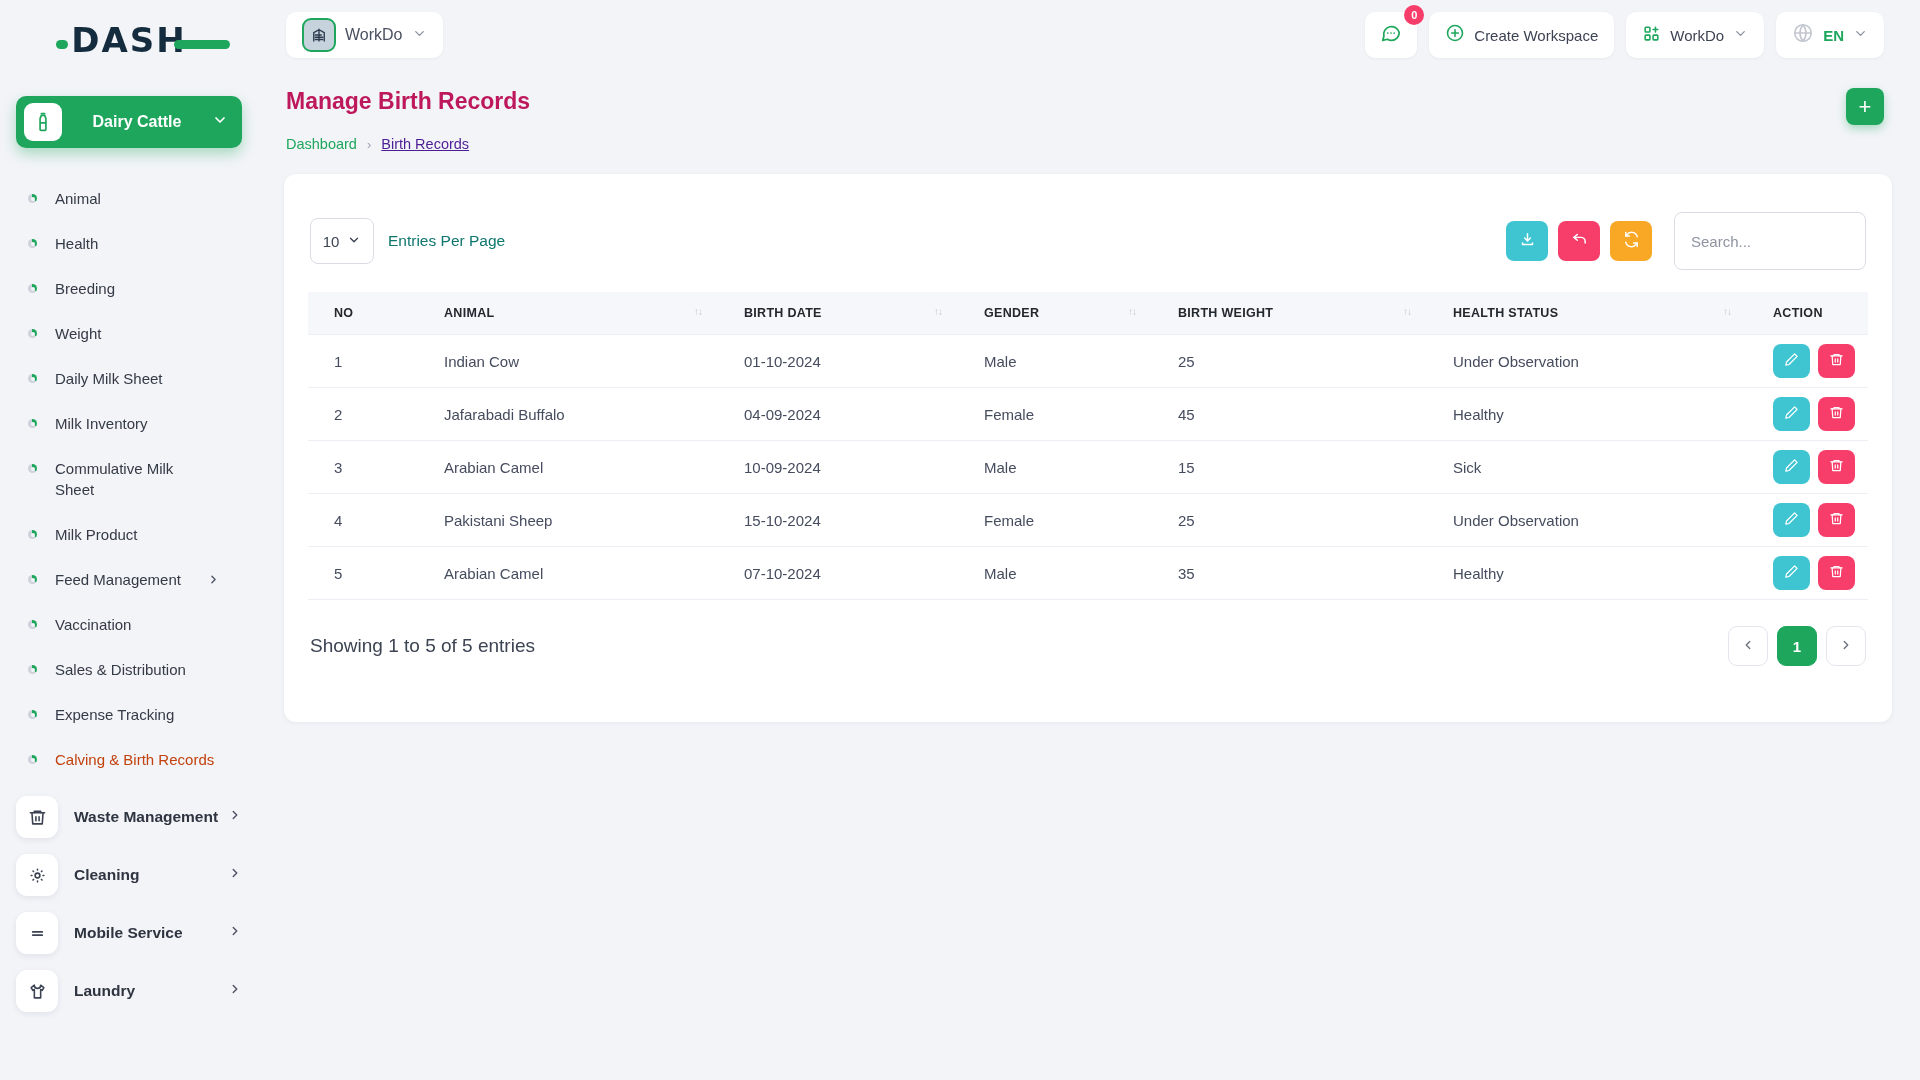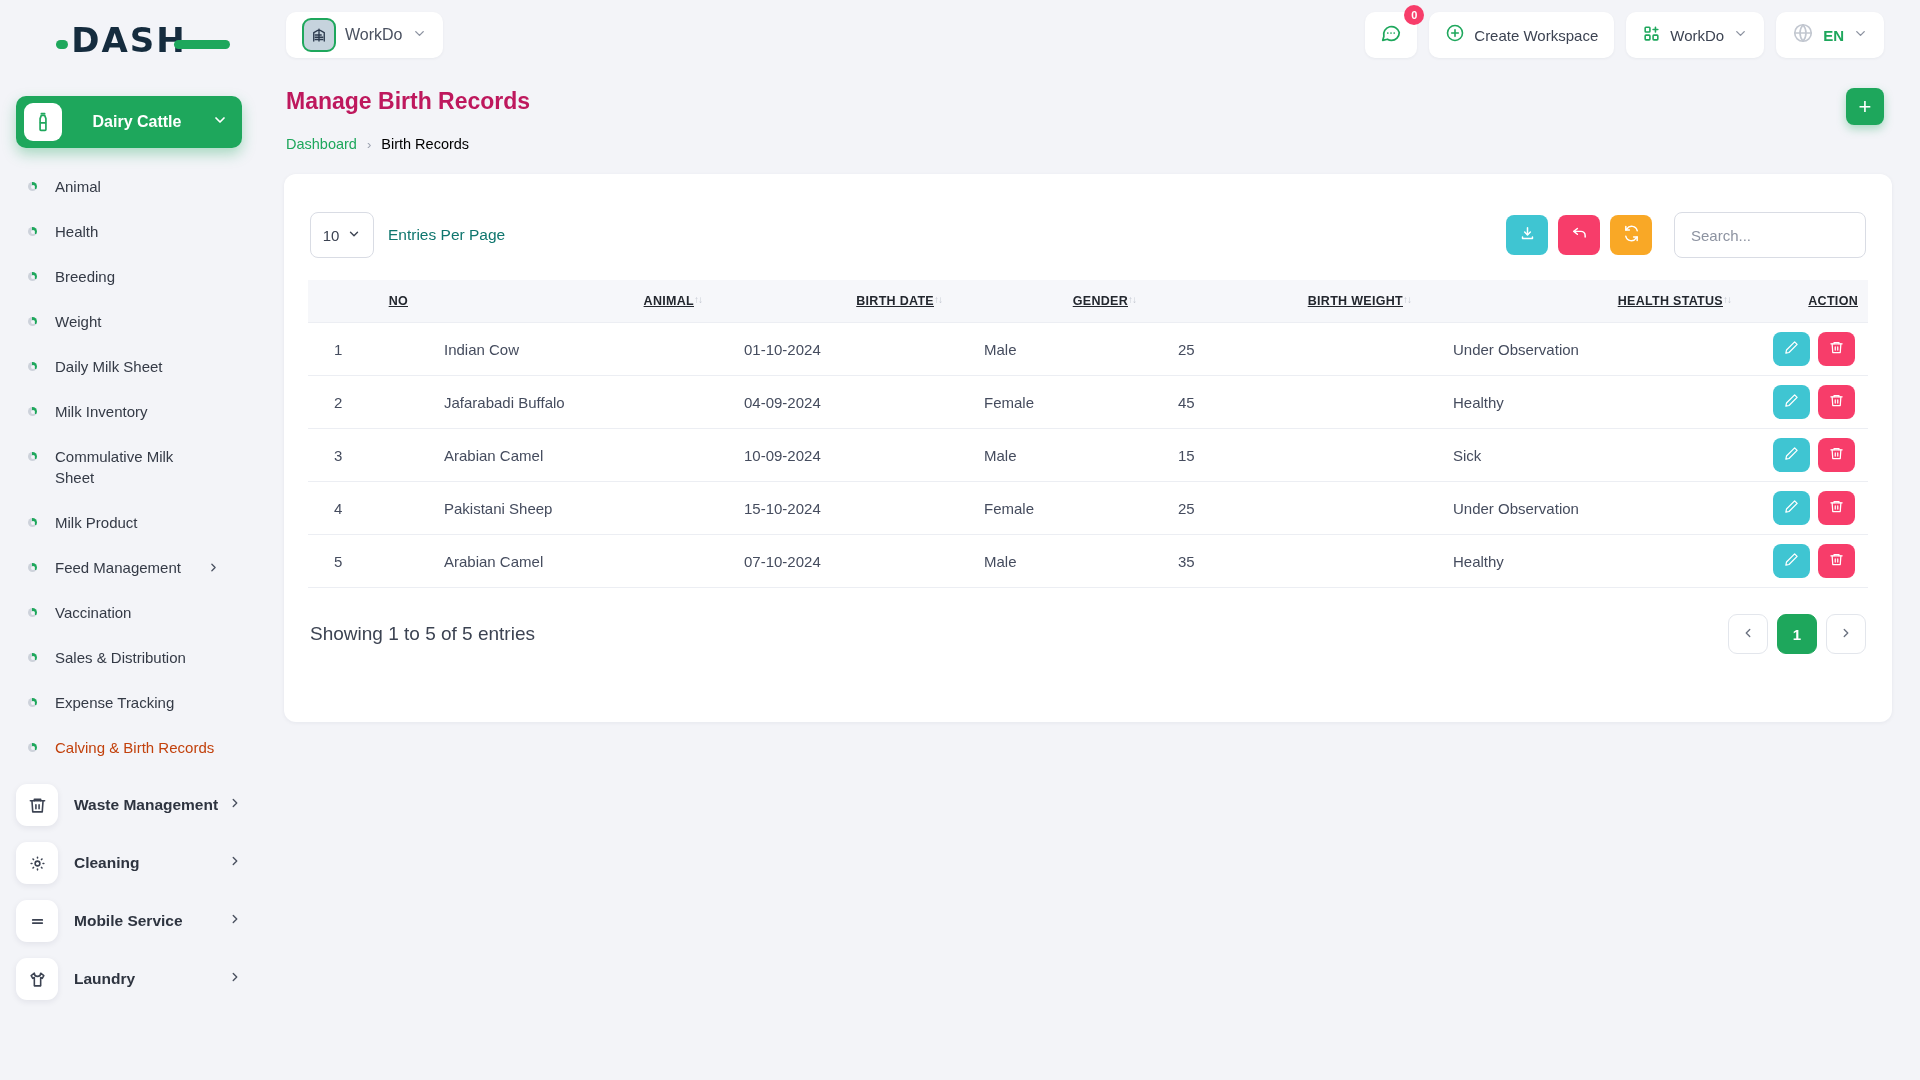--- a/index.html
+++ b/index.html
@@ -6,21 +6,21 @@
   html,body { width:1920px; height:1080px; overflow:hidden; background:#f3f4f8;
     font-family:"Liberation Sans", sans-serif; color:#40475a; }
 
   
   .sidebar { position:absolute; left:0; top:0; width:258px; height:1080px; padding:14px 0 0 0; }
   .logo { height:52px; display:flex; align-items:center; justify-content:center; position:relative; }
   .logo-text { font-size:34px; font-weight:800; letter-spacing:2px; color:#152c3e; font-family:"DejaVu Sans", sans-serif; }
   .logo-bar { position:absolute; right:28px; top:26px; width:56px; height:9px; border-radius:5px; background:#1ea75c; }
   .logo-dot { position:absolute; left:56px; top:26px; width:12px; height:9px; border-radius:5px; background:#1ea75c; }
 
-  .ws-banner { margin:30px 16px 10px 16px; height:52px; background:#1ea75c; border-radius:10px;
+  .ws-banner { margin:30px 16px 22px 16px; height:52px; background:#1ea75c; border-radius:10px;
     display:flex; align-items:center; padding:0 14px 0 8px; box-shadow:0 6px 14px rgba(30,167,92,.35); cursor:pointer; }
   .ws-banner .icon-box { width:38px; height:38px; background:#fff; border-radius:9px; display:flex; align-items:center; justify-content:center; }
   .ws-banner .ws-label { flex:1; text-align:center; color:#fff; font-weight:700; font-size:16px; }
 
   .nav { padding:6px 16px 0 22px; }
   .nav-item { display:flex; align-items:flex-start; padding:12px 0; cursor:pointer; }
   .nav-dot { width:9px; height:9px; border-radius:50%; margin:6px 18px 0 6px; flex:none;
     background:conic-gradient(#1ea75c 0 130deg, #cdd2db 130deg 360deg); position:relative; }
   .nav-dot::after { content:""; position:absolute; left:2.5px; top:2.5px; width:4px; height:4px; border-radius:50%; background:#f3f4f8; }
   .nav-label { font-size:15px; color:#343a46; width:150px; line-height:1.4; }
@@ -46,46 +46,46 @@
   .badge { position:absolute; top:-7px; right:-7px; min-width:20px; height:20px; border-radius:50%;
     background:#f73d6a; color:#fff; font-size:11px; font-weight:700; display:flex; align-items:center; justify-content:center; }
   .pill .txt { font-size:15px; color:#3c4352; }
   .pill .txt-green { font-size:15px; color:#1ea75c; font-weight:600; }
 
   .page-head { display:flex; align-items:flex-start; padding:18px 36px 0 28px; }
   .page-title { font-size:23px; font-weight:700; color:#be185d; }
   .breadcrumb { display:flex; align-items:center; gap:10px; margin-top:21px; font-size:14.5px; }
   .breadcrumb .bc-home { color:#1ea75c; cursor:pointer; }
   .breadcrumb .bc-sep { color:#9aa0ae; font-size:13px; }
-  .breadcrumb .bc-cur { color:#000000; }
+  .breadcrumb .bc-cur { color:#4c1d95;text-decoration:underline; }
   .add-btn { margin-left:auto; width:38px; height:37px; background:#1ea75c; border:none; border-radius:8px;
     color:#fff; font-size:22px; line-height:1; cursor:pointer; box-shadow:0 4px 10px rgba(30,167,92,.35);
     display:flex; align-items:center; justify-content:center; }
 
   .card { margin:22px 28px 0 26px; background:#fff; border-radius:12px; box-shadow:0 1px 4px rgba(20,30,60,.06);
     padding:24px; height:548px; }
 
   .card-toolbar { display:flex; align-items:center; margin:14px 2px 22px 2px; }
   .entries-select { width:64px; height:46px; border:1px solid #d9dce4; border-radius:8px; background:#fff;
     display:flex; align-items:center; justify-content:center; gap:8px; font-size:15px; color:#3c4352; cursor:pointer; }
   .entries-label { margin-left:14px; font-size:15.5px; color:#0f766e; }
   .toolbar-right { margin-left:auto; display:flex; align-items:center; gap:10px; }
   .sq-btn { width:42px; height:40px; border:none; border-radius:8px; display:flex; align-items:center;
     justify-content:center; cursor:pointer; }
   .sq-btn.teal { background:#3fc5d2; }
   .sq-btn.pink { background:#f73d6a; }
   .sq-btn.orange { background:#f9a826; }
-  .search-input { width:192px; height:46px; margin-left:12px; border:1px solid #d9dce4; border-radius:8px;
+  .search-input { width:192px; height:58px; margin-left:12px; border:1px solid #d9dce4; border-radius:8px;
     padding:16px 16px; font-size:15px; color:#3c4352; background:#fff; font-family:"Liberation Sans", sans-serif; }
   .search-input::placeholder { color:#8d93a1; }
 
   table.records { width:100%; border-collapse:collapse; }
   table.records thead tr { background:#f6f7fa; }
-  table.records th { text-align:right; font-size:12.5px; font-weight:700; color:#23272e; letter-spacing:.3px;
-    padding:14px 10px 14px 26px; white-space:nowrap;text-decoration:underline; }
+  table.records th { text-align:left; font-size:12.5px; font-weight:700; color:#23272e; letter-spacing:.3px;
+    padding:14px 10px 14px 26px; white-space:nowrap; }
   table.records th .sort { float:right; color:#c3c7d1; font-size:10px; letter-spacing:-1px; margin-right:6px; cursor:pointer; }
   table.records td { font-size:15px; color:#454c5e; padding:0 10px 0 26px; height:53px; border-bottom:1px solid #eceef3; }
   table.records tbody tr:first-child td { border-top:1px solid #eceef3; }
   col.c-no{width:110px;} col.c-animal{width:300px;} col.c-date{width:240px;} col.c-gender{width:194px;}
   col.c-weight{width:275px;} col.c-status{width:320px;} col.c-action{width:auto;}
   .row-actions { display:flex; gap:8px; }
   .act-btn { width:37px; height:34px; border:none; border-radius:8px; display:flex; align-items:center;
     justify-content:center; cursor:pointer; }
   .act-btn.edit { background:#3fc5d2; }
   .act-btn.del { background:#f73d6a; }

